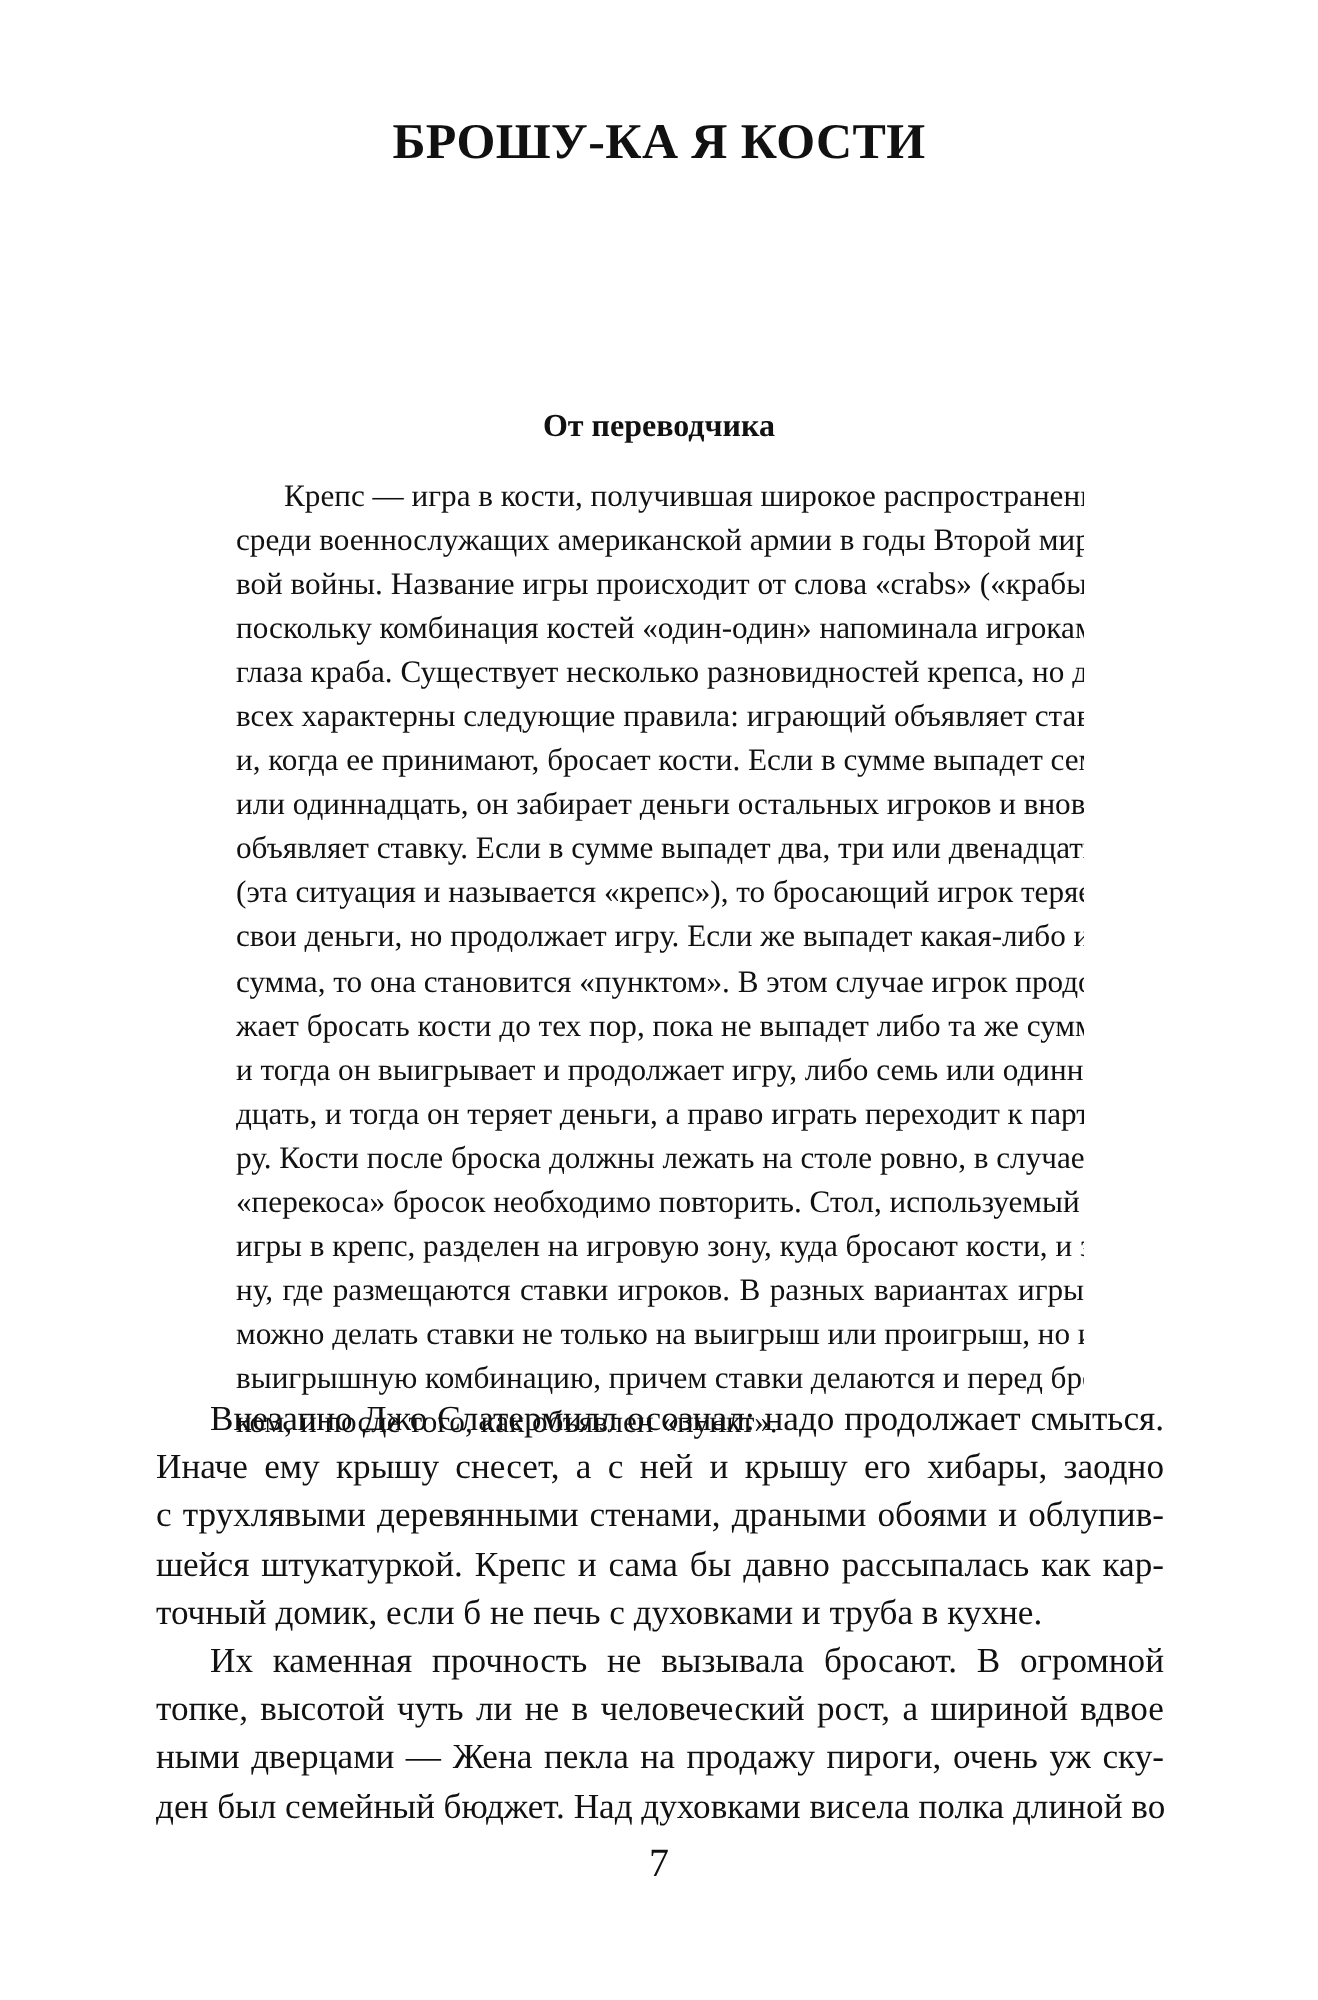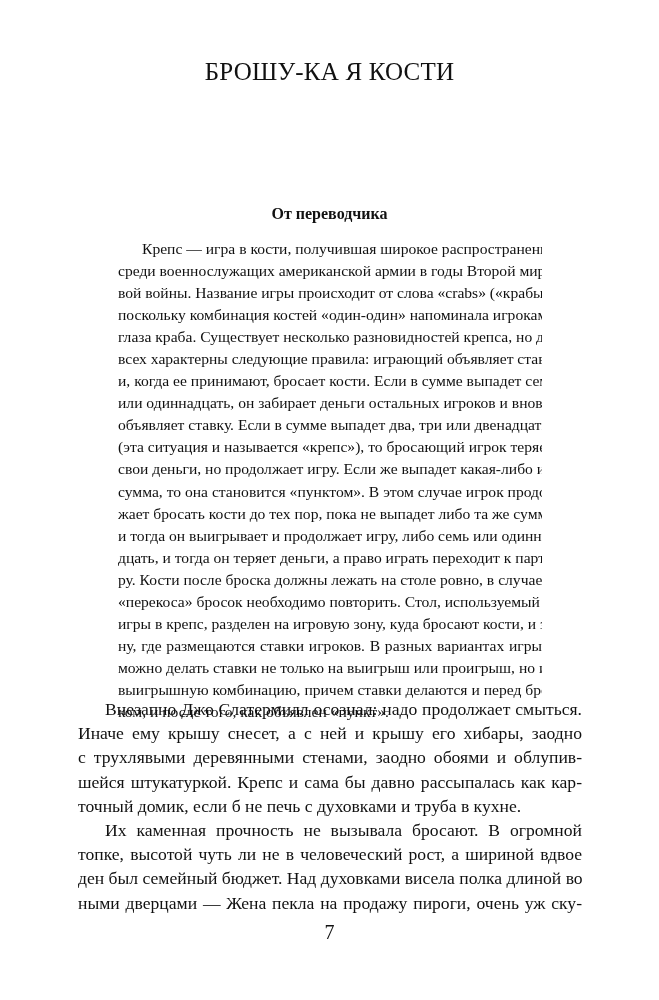--- a/index.html
+++ b/index.html
@@ -1,17 +1,17 @@
 <!DOCTYPE html>
 <html><head>
 <meta charset="utf-8">
 <style>
   html, body { margin: 0; padding: 0; background: #ffffff; }
   body { width: 659px; height: 1000px; position: relative; overflow: hidden; color: #111111; font-family: "Liberation Serif", "DejaVu Serif", serif; }
-  .title { position: absolute; left: 0; width: 659px; top: 58px; text-align: center; font-weight: normal; font-size: 25px; letter-spacing: 0.2px; }
+  .title { position: absolute; left: 0; width: 659px; top: 58px; text-align: center; font-weight: bold; font-size: 25px; letter-spacing: 0.2px; }
   .subtitle { position: absolute; left: 0; width: 659px; top: 205px; text-align: center; font-weight: bold; font-size: 16px; }
   .block { position: absolute; }
   .line { display: block; white-space: nowrap; text-align: justify; text-align-last: justify; overflow: hidden; }
   .line.last { text-align-last: left; }
   .note { left: 118px; width: 424px; top: 238px; font-size: 15.6px; }
   .note .line { height: 22.05px; line-height: 22.05px; }
   .main { left: 78px; width: 504px; top: 697px; font-size: 17.6px; }
   .main .line { height: 24.2px; line-height: 24.2px; }
   .indent { text-indent: 24px; }
   .main .indent { text-indent: 27px; }
@@ -45,22 +45,22 @@
   <span class="line">игры в крепс, разделен на игровую зону, куда бросают кости, и зо-</span>
   <span class="line">ну, где размещаются ставки игроков. В разных вариантах игры</span>
   <span class="line">можно делать ставки не только на выигрыш или проигрыш, но и на</span>
   <span class="line">выигрышную комбинацию, причем ставки делаются и перед брос-</span>
   <span class="line last">ком, и после того, как объявлен «пункт».</span>
 </div>
 
 <div class="block main">
   <span class="line indent">Внезапно Джо Слатермилл осознал: надо продолжает смыться.</span>
   <span class="line">Иначе ему крышу снесет, а с ней и крышу его хибары, заодно</span>
-  <span class="line">с трухлявыми деревянными стенами, заодно обоями и облупив-</span>
+  <span class="line">с трухлявыми деревянными стенами, драными обоями и облупив-</span>
   <span class="line">шейся штукатуркой. Крепс и сама бы давно рассыпалась как кар-</span>
   <span class="line last">точный домик, если б не печь с духовками и труба в кухне.</span>
   <span class="line indent">Их каменная прочность не вызывала бросают. В огромной</span>
   <span class="line">топке, высотой чуть ли не в человеческий рост, а шириной вдвое</span>
+  <span class="line">ными дверцами — Жена пекла на продажу пироги, очень уж ску-</span>
   <span class="line">ден был семейный бюджет. Над духовками висела полка длиной во</span>
-  <span class="line">ными дверцами — Жена пекла на продажу пироги, очень уж ску-</span>
 </div>
 
 <div class="pagenum">7</div>
 
 </body></html>

